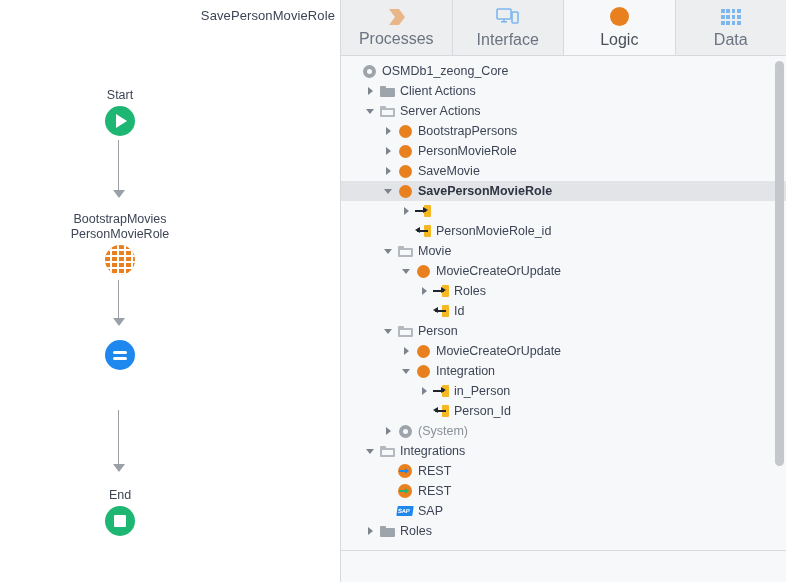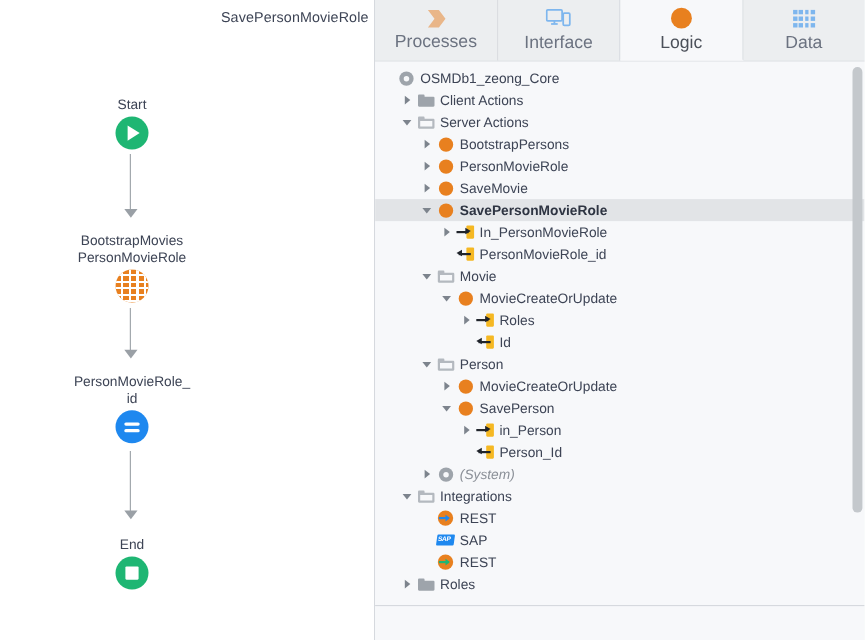--- a/index.html
+++ b/index.html
@@ -210,21 +210,21 @@
     display: flex;
     align-items: center;
     font-size: 12.5px;
     color: #3d4455;
     white-space: nowrap;
     cursor: pointer;
     padding-right: 2px;
   }
   .row.selected { background: #e2e4e7; }
   .row.selected .row-label { font-weight: bold; color: #2e3442; }
-  .row.muted .row-label { color: #8b9098; font-style: italic; }
+  .row.muted .row-label { color: #8b9098; }
 
   .twisty {
     width: 16px;
     flex: 0 0 16px;
     display: flex;
     align-items: center;
     justify-content: center;
   }
   .twisty .tri-r {
     width: 0; height: 0;
@@ -404,22 +404,20 @@
 
       <div class="node" style="top:212px;">
         <div class="node-label">BootstrapMovies
 PersonMovieRole</div>
         <div class="node-icon"><div class="ico-action"></div></div>
       </div>
       <div class="connector" style="top:280px; height:40px;"></div>
       <div class="arrowhead" style="top:318px;"></div>
 
       <div class="node" style="top:340px;">
-        <div class="node-label">PersonMovieRole_
-id</div>
         <div class="node-icon"><div class="ico-assign"></div></div>
       </div>
       <div class="connector" style="top:410px; height:56px;"></div>
       <div class="arrowhead" style="top:464px;"></div>
 
       <div class="node" style="top:488px;">
         <div class="node-label">End</div>
         <div class="node-icon"><div class="ico-end"></div></div>
       </div>
 
@@ -555,21 +553,20 @@
             <span class="twisty">
               <span class="tri-r"></span>
             </span>
             <span class="row-ico">
               <div class="i-input">
                 <span class="tag"></span>
                 <span class="arr"></span>
                 <span class="arrh"></span>
               </div>
             </span>
-            <span class="row-label">In_PersonMovieRole</span>
           </div>
           <div class="row">
             <span style="display: inline-block; flex: 0 0 57px;"></span>
             <span class="twisty"></span>
             <span class="row-ico">
               <div class="i-output">
                 <span class="tag"></span>
                 <span class="arr"></span>
                 <span class="arrh"></span>
               </div>
@@ -643,21 +640,21 @@
             <span class="row-label">MovieCreateOrUpdate</span>
           </div>
           <div class="row">
             <span style="display: inline-block; flex: 0 0 57px;"></span>
             <span class="twisty">
               <span class="tri-d"></span>
             </span>
             <span class="row-ico">
               <div class="i-action"></div>
             </span>
-            <span class="row-label">SavePerson</span>
+            <span class="row-label">Integration</span>
           </div>
           <div class="row">
             <span style="display: inline-block; flex: 0 0 75px;"></span>
             <span class="twisty">
               <span class="tri-r"></span>
             </span>
             <span class="row-ico">
               <div class="i-input">
                 <span class="tag"></span>
                 <span class="arr"></span>
@@ -703,31 +700,31 @@
             <span class="twisty"></span>
             <span class="row-ico">
               <div class="i-soap"></div>
             </span>
             <span class="row-label">REST</span>
           </div>
           <div class="row">
             <span style="display: inline-block; flex: 0 0 39px;"></span>
             <span class="twisty"></span>
             <span class="row-ico">
+              <div class="i-rest"></div>
+            </span>
+            <span class="row-label">REST</span>
+          </div>
+          <div class="row">
+            <span style="display: inline-block; flex: 0 0 39px;"></span>
+            <span class="twisty"></span>
+            <span class="row-ico">
               <div class="i-sap"></div>
             </span>
             <span class="row-label">SAP</span>
-          </div>
-          <div class="row">
-            <span style="display: inline-block; flex: 0 0 39px;"></span>
-            <span class="twisty"></span>
-            <span class="row-ico">
-              <div class="i-rest"></div>
-            </span>
-            <span class="row-label">REST</span>
           </div>
           <div class="row">
             <span style="display: inline-block; flex: 0 0 21px;"></span>
             <span class="twisty">
               <span class="tri-r"></span>
             </span>
             <span class="row-ico">
               <div class="i-folder-closed"></div>
             </span>
             <span class="row-label">Roles</span>

